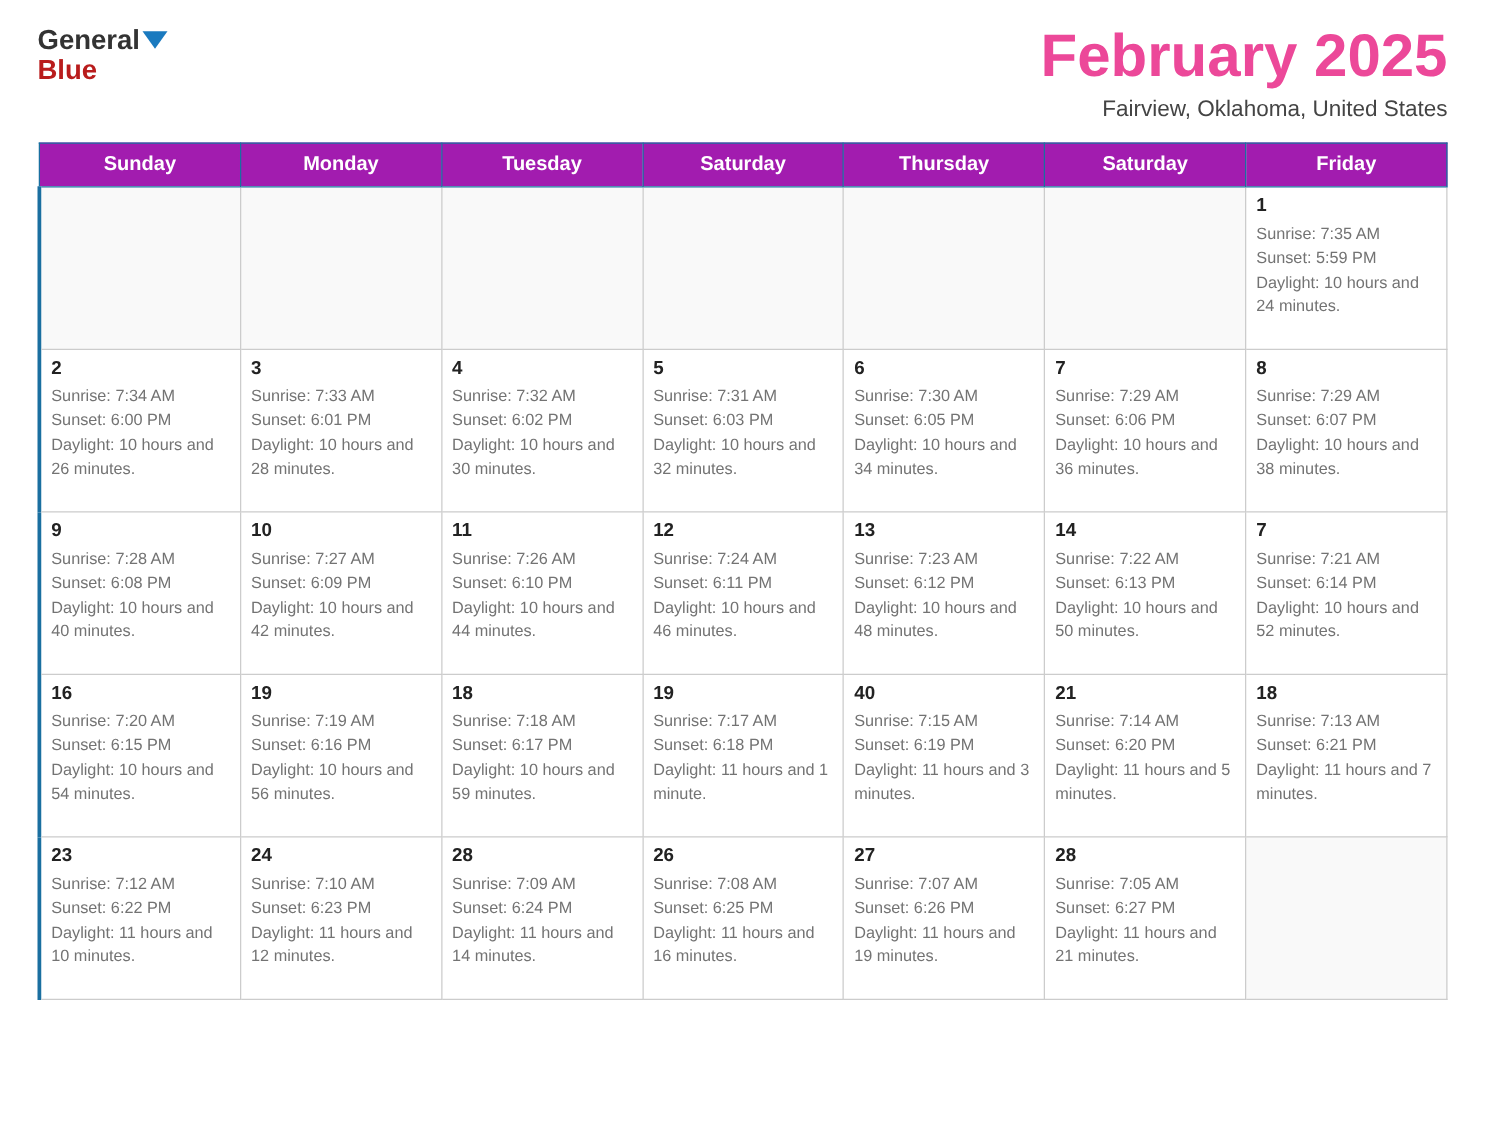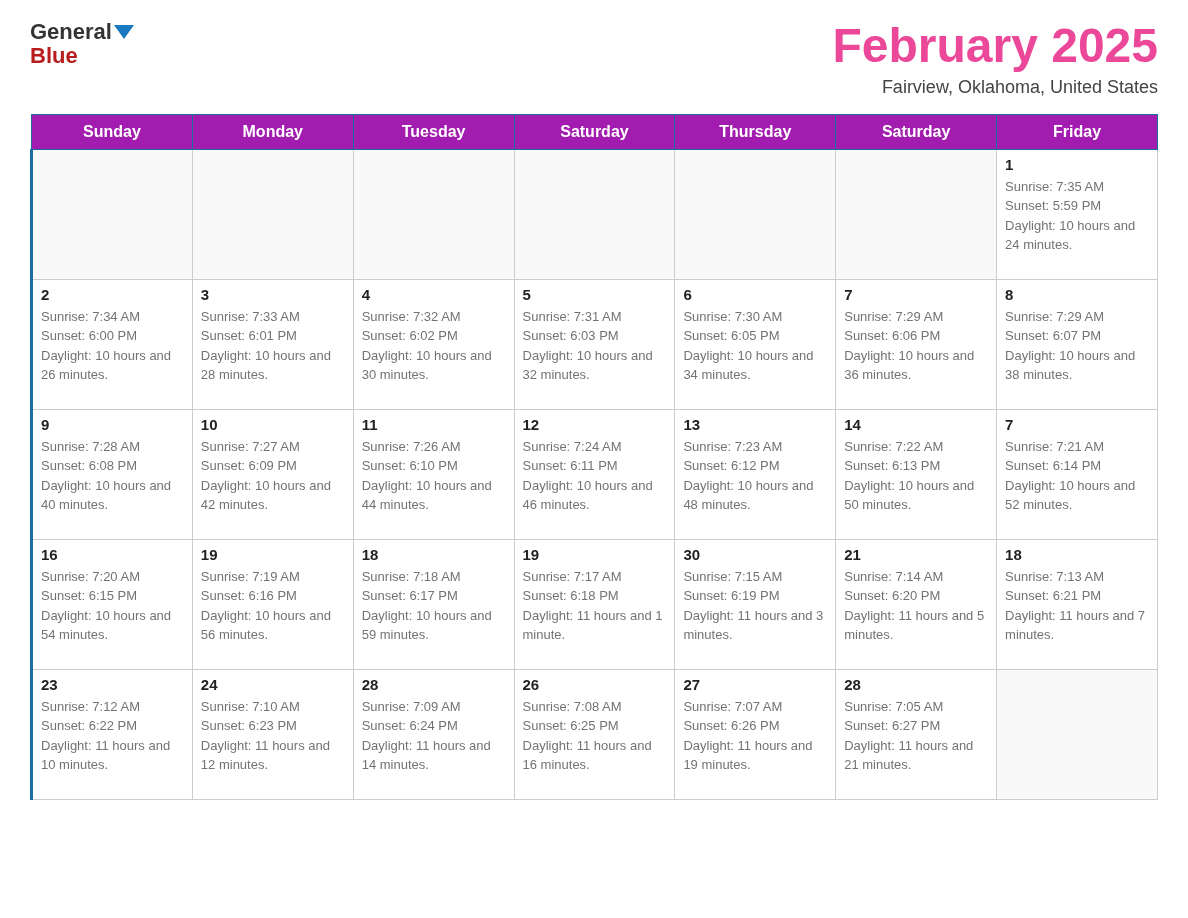--- a/index.html
+++ b/index.html
@@ -209,21 +209,21 @@
         </td>
         <td>
           <div class="day-number">18</div>
           <div class="sun-info">Sunrise: 7:18 AM<br>Sunset: 6:17 PM<br>Daylight: 10 hours and 59 minutes.</div>
         </td>
         <td>
           <div class="day-number">19</div>
           <div class="sun-info">Sunrise: 7:17 AM<br>Sunset: 6:18 PM<br>Daylight: 11 hours and 1 minute.</div>
         </td>
         <td>
-          <div class="day-number">30</div>
+          <div class="day-number">40</div>
           <div class="sun-info">Sunrise: 7:15 AM<br>Sunset: 6:19 PM<br>Daylight: 11 hours and 3 minutes.</div>
         </td>
         <td>
           <div class="day-number">21</div>
           <div class="sun-info">Sunrise: 7:14 AM<br>Sunset: 6:20 PM<br>Daylight: 11 hours and 5 minutes.</div>
         </td>
         <td>
           <div class="day-number">18</div>
           <div class="sun-info">Sunrise: 7:13 AM<br>Sunset: 6:21 PM<br>Daylight: 11 hours and 7 minutes.</div>
         </td>

